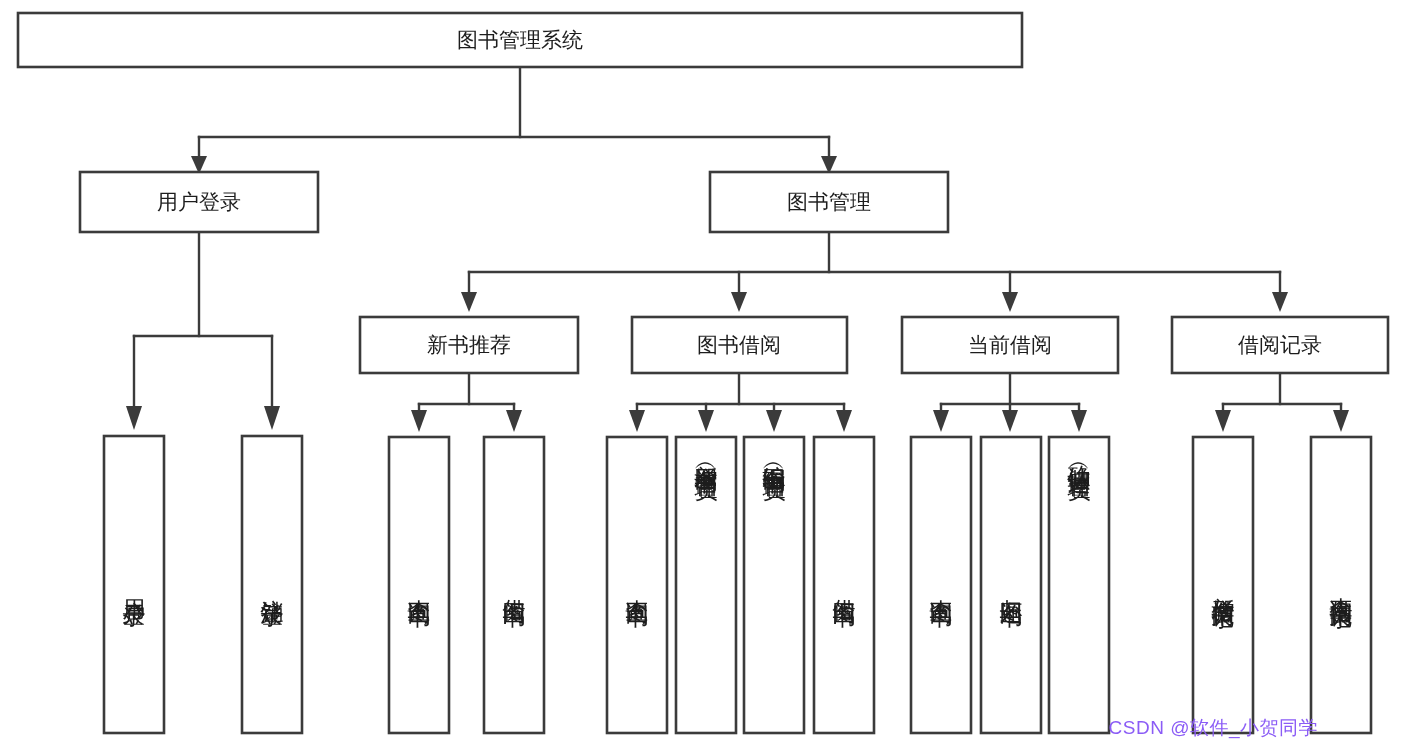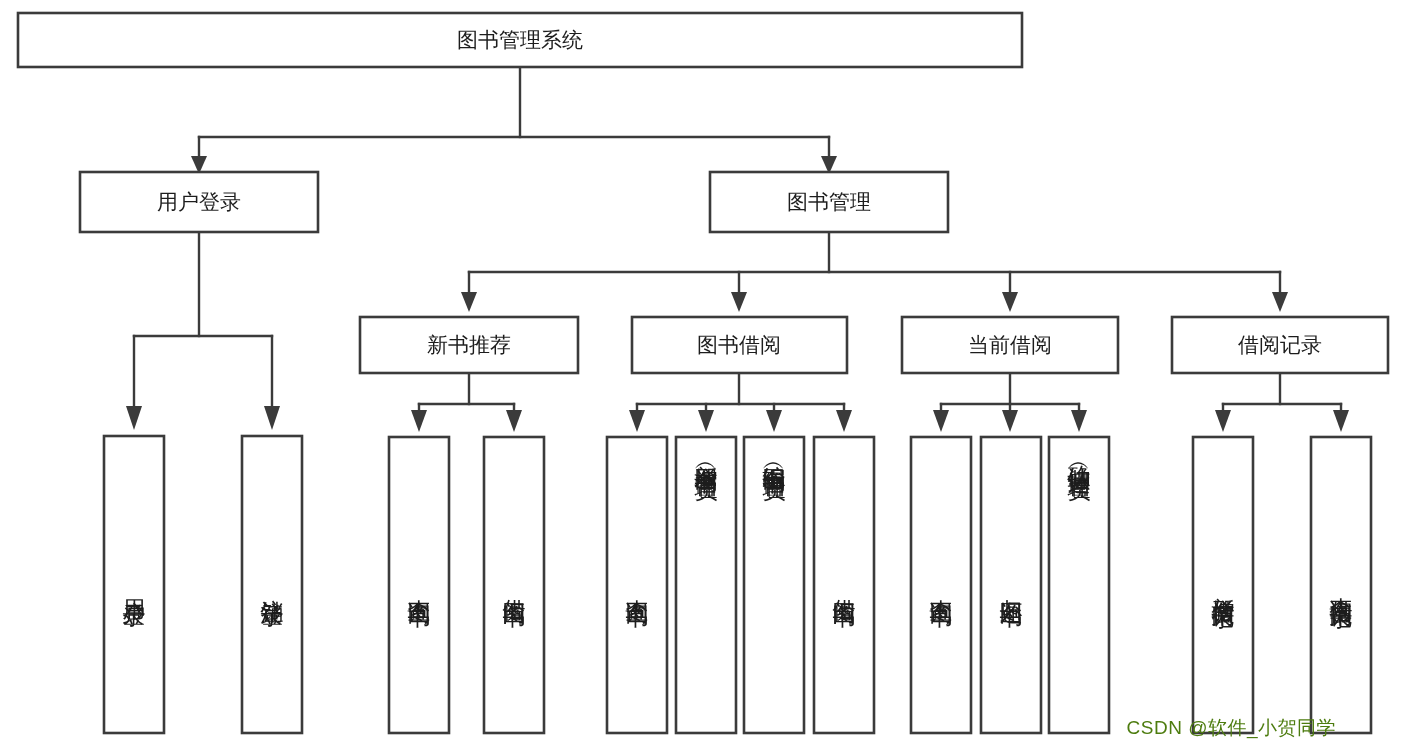--- a/index.html
+++ b/index.html
@@ -44,25 +44,25 @@
   }
   .node-label {
     font-family: "Liberation Sans", "DejaVu Sans", sans-serif;
     font-size: 21px;
     fill: #1d1d1d;
     text-anchor: middle;
     dominant-baseline: middle;
   }
   .watermark {
     position: absolute;
-    right: 14px;
+    right: 32px;
     bottom: 6px;
     font-family: "Liberation Sans", "DejaVu Sans", sans-serif;
     font-size: 19px;
-    color: #4d7c0f;
+    color: #8b5cf6;
     letter-spacing: 0.5px;
     white-space: nowrap;
     user-select: none;
   }
 </style>
 </head>
 <body>
 
 <div id="diagram-root">
 

